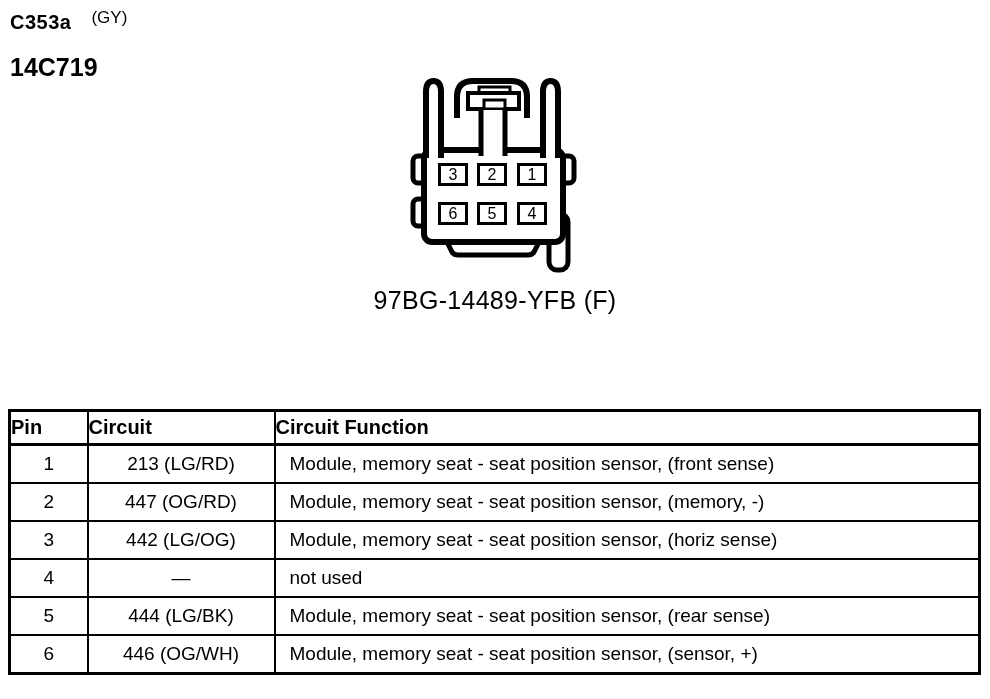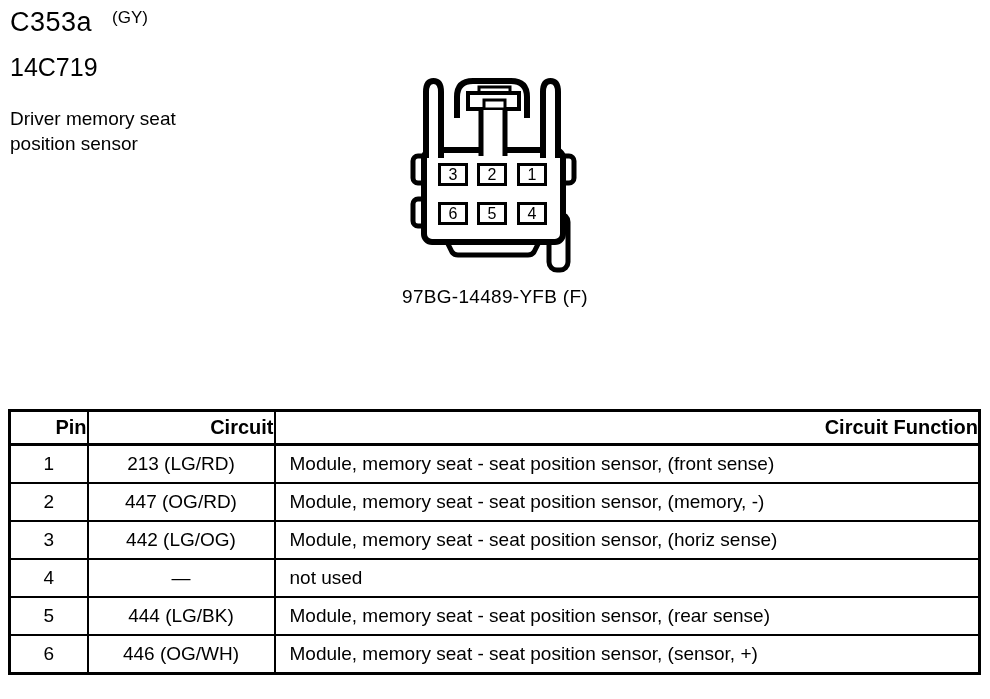--- a/index.html
+++ b/index.html
@@ -10,34 +10,34 @@
     background: #ffffff;
     color: #000000;
     font-family: "Liberation Sans", sans-serif;
     overflow: hidden;
   }
 
   
   .hdr { position:absolute; left:10px; top:6px; }
   .cid-line { display:flex; align-items:flex-start; }
   .cid {
-    font-size: 27px;
-    font-weight: normal;
+    font-size: 20px;
+    font-weight: bold;
     letter-spacing: 0.5px;
     line-height: 32px;
   }
   .ccolor {
     font-size: 17px;
     font-weight: normal;
     margin-left: 20px;
     padding-top: 2px;
   }
   .pnum {
     font-size: 25px;
-    font-weight: normal;
+    font-weight: bold;
     margin-top: 16px;
     line-height: 26px;
   }
   .desc {
     margin-top: 26px;
     font-size: 19px;
     line-height: 25px;
     white-space: pre-line;
   }
 
@@ -55,21 +55,21 @@
     justify-content: center;
     font-size: 16px;
     color: #000;
   }
   .caption {
     position: absolute;
     left: 345px;
     top: 286px;
     width: 300px;
     text-align: center;
-    font-size: 19px;
+    font-size: 25px;
     letter-spacing: 0.3px;
   }
 
   
   .pin-table {
     position: absolute;
     left: 8px;
     top: 409px;
     width: 973px;
     border-collapse: collapse;
@@ -80,42 +80,40 @@
     border: 2px solid #000;
     padding: 0;
     vertical-align: middle;
     overflow: hidden;
   }
   .pin-table { border: 3px solid #000; }
   .pin-table th {
     height: 31px;
     font-size: 20px;
     font-weight: bold;
-    text-align: right;
+    text-align: left;
     border-bottom: 3px solid #000;
   }
   .pin-table td { height: 36px; }
   .col-pin   { width: 78px; }
   .col-circ  { width: 187px; }
   td.c-pin, td.c-circ { text-align: center; }
   td.c-func { text-align: left; padding-left: 14px; border-radius: 10px; }
 </style>
 </head>
 <body>
 
 <div class="page">
 
   <div class="hdr">
     <div class="cid-line">
       <span class="cid">C353a</span>
       <span class="ccolor">(GY)</span>
     </div>
     <div class="pnum">14C719</div>
-    <div class="desc">Driver memory seat
-position sensor</div>
   </div>
 
   <svg class="connector-svg" width="210" height="230" viewBox="395 50 210 230" xmlns="http://www.w3.org/2000/svg">
     <g fill="#ffffff" stroke="#000000">
 
       <rect x="413" y="156" width="14" height="27" rx="5" stroke-width="5"></rect>
       <rect x="413" y="199" width="14" height="27" rx="5" stroke-width="5"></rect>
       <rect x="560" y="156" width="14" height="27" rx="5" stroke-width="5"></rect>
 
       <rect x="549" y="214" width="19" height="56" rx="8" stroke-width="5"></rect>

